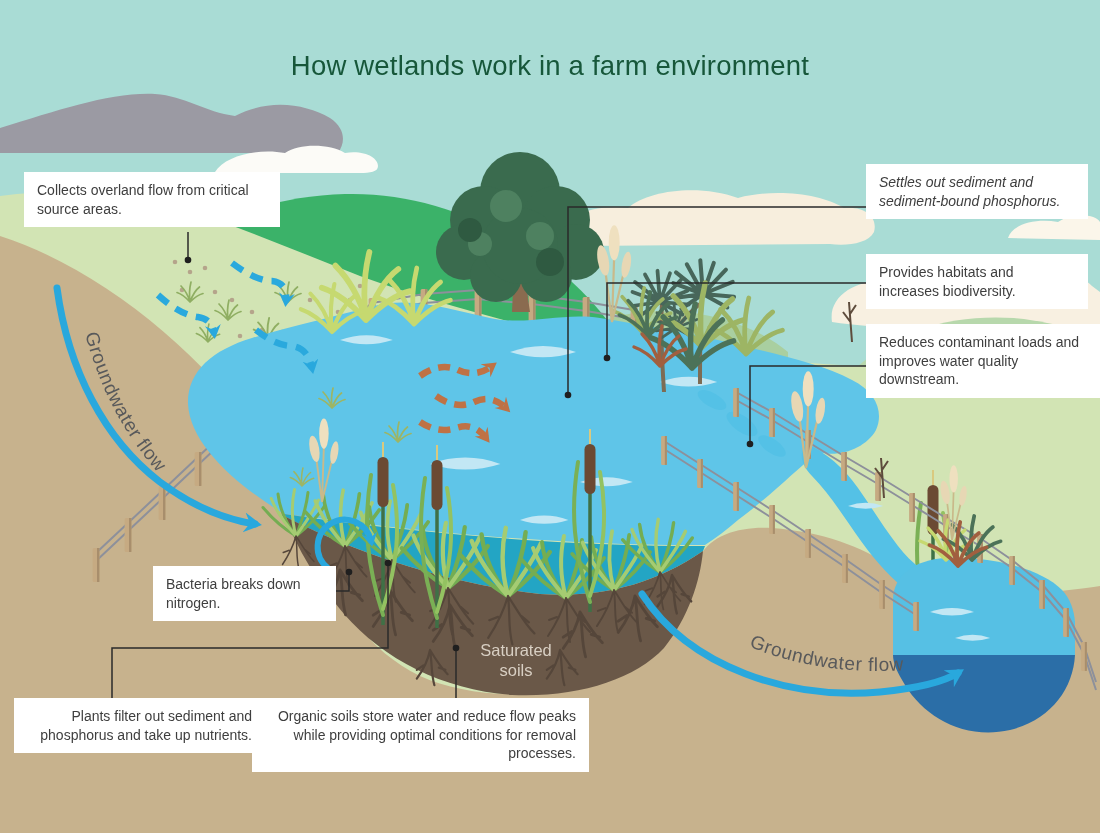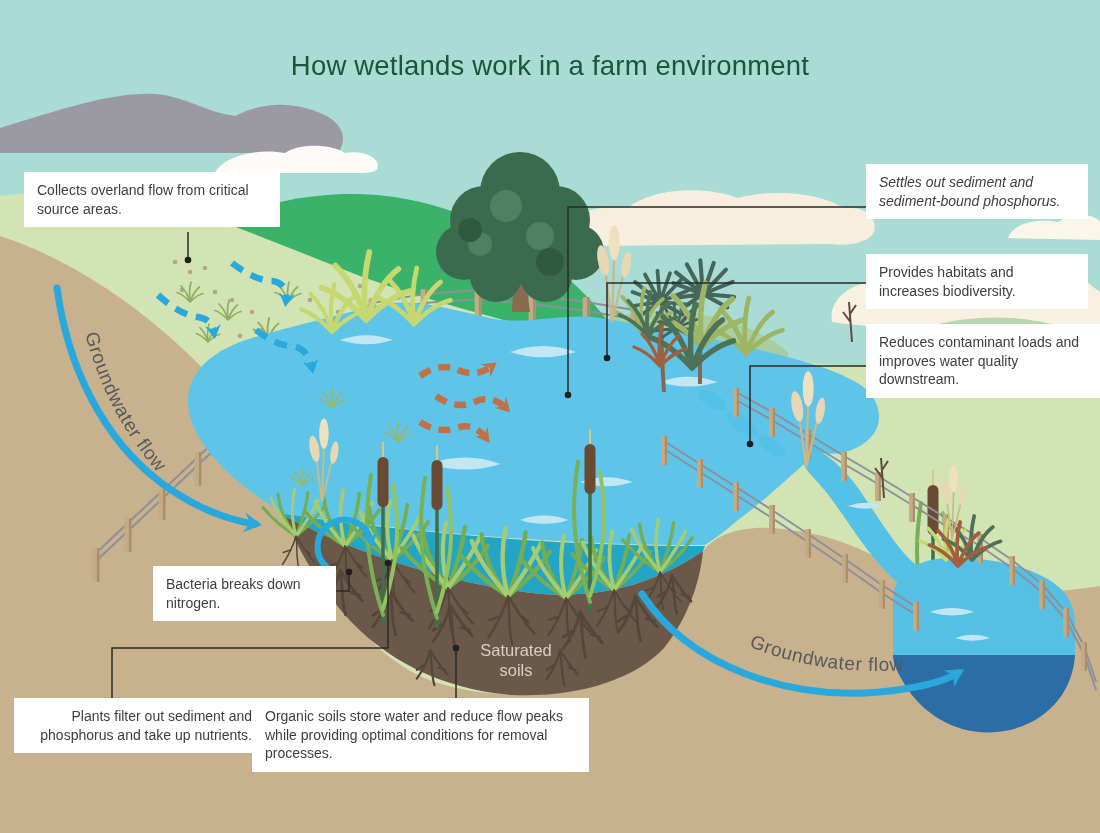--- a/index.html
+++ b/index.html
@@ -8,21 +8,21 @@
   .title{position:absolute;top:50px;left:0;width:100%;text-align:center;
          font-weight:normal;font-size:27.5px;letter-spacing:.2px;color:#17573a;}
   .callout{position:absolute;background:#ffffff;color:#3e3e3e;
            font-size:14px;line-height:1.33;padding:9px 13px;}
   #box-collects{left:24px;top:172px;width:230px;}
   #box-settles{left:866px;top:164px;width:196px;font-style:italic;}
   #box-habitats{left:866px;top:254px;width:196px;}
   #box-reduces{left:866px;top:324px;width:219px;}
   #box-bacteria{left:153px;top:566px;width:157px;}
   #box-plants{left:14px;top:698px;width:225px;text-align:right;}
-  #box-organic{left:252px;top:698px;width:311px;}
+  #box-organic{left:252px;top:698px;width:311px;text-align:right;}
   .gw-label{font-size:19px;letter-spacing:.6px;fill:#58595b;}
   .sat-label{font-size:16.5px;fill:#d8cfc3;}
 </style>
 </head>
 <body>
 
 <div class="stage">
 
 <svg width="1100" height="833" viewBox="0 0 1100 833">
   <defs>

